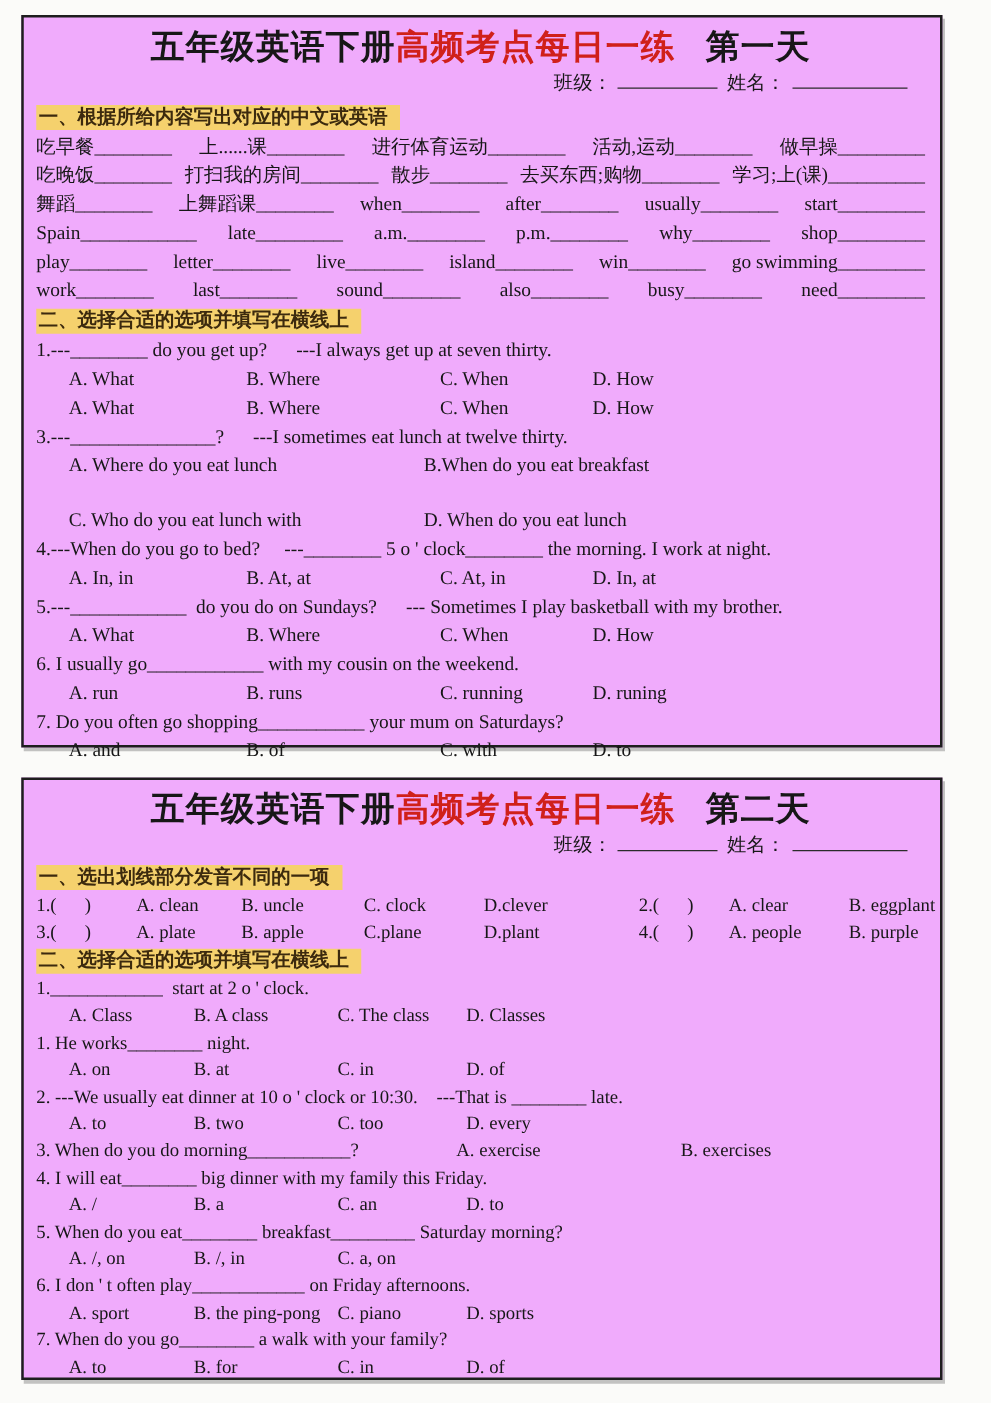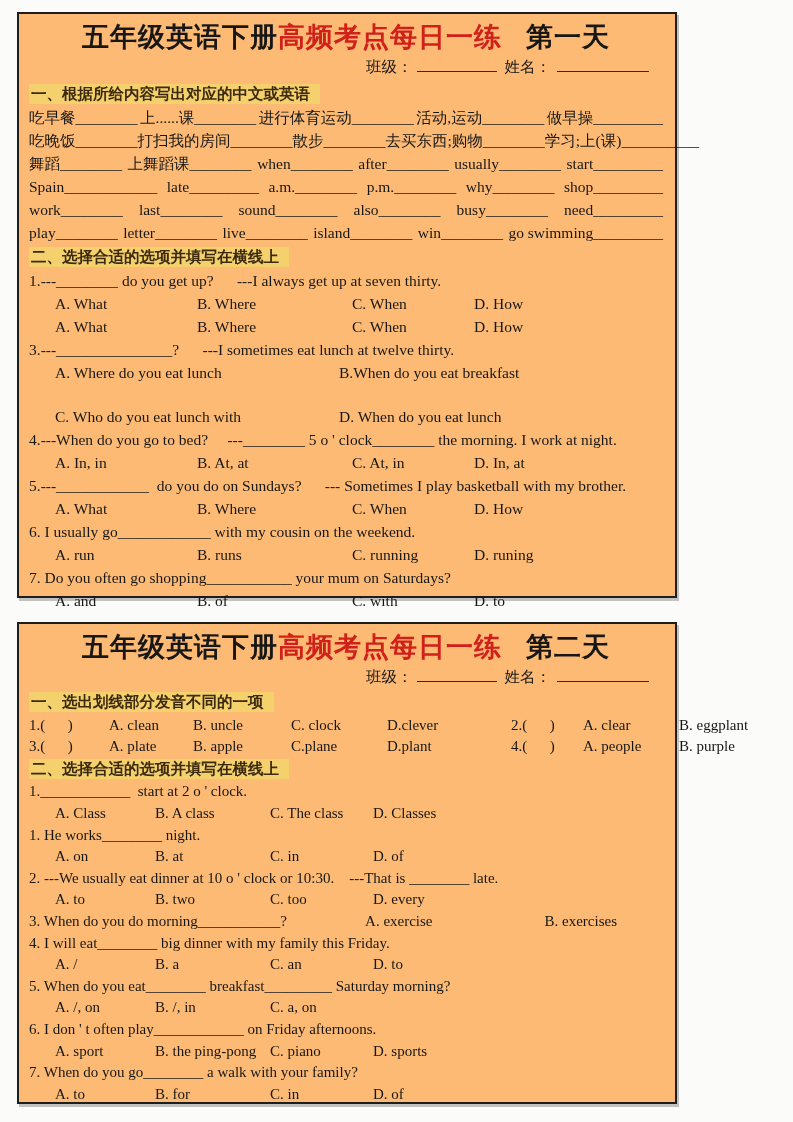--- a/index.html
+++ b/index.html
@@ -7,23 +7,23 @@
     width:793px;height:1122px;
     background:#fbfbf9;
     font-family:"Liberation Serif","DejaVu Serif",serif;
     color:#171717;
     position:relative;
     overflow:hidden;
   }
   .page{
     position:absolute;
     left:17px;
-    width:660px;
+    width:737px;
     box-sizing:border-box;
-    background:#fdba74;
+    background:#f0abfc;
     border:2px solid #1e1e1e;
     box-shadow:2px 3px 0 rgba(125,125,125,.45);
     padding:4px 12px 4px 10px;
   }
   .p1{top:12px;height:586px;--lh:23px;font-size:15.5px;}
   .p2{top:622px;height:482px;--lh:21.6px;font-size:15px;}
 
   .title-row{
     text-align:center;
     font-size:27px;
@@ -105,22 +105,22 @@
 
   <section class="page p1" id="page-0">
     <div class="title-row"><span>五年级英语下册</span><span class="red">高频考点每日一练</span><span class="day">第一天</span></div>
     <div class="header-row"><span>班级：</span><span class="blank b-class"></span><span>姓名：</span><span class="blank b-name"></span></div>
     <div class="sections" id="sections-0">
         <div class="heading-line"><span class="sec-heading">一、根据所给内容写出对应的中文或英语</span></div>
         <div class="vocab-row"><span class="vterm">吃早餐________</span><span class="vterm">上......课________</span><span class="vterm">进行体育运动________</span><span class="vterm">活动,运动________</span><span class="vterm">做早操_________</span></div>
         <div class="vocab-row"><span class="vterm">吃晚饭________</span><span class="vterm">打扫我的房间________</span><span class="vterm">散步________</span><span class="vterm">去买东西;购物________</span><span class="vterm">学习;上(课)__________</span></div>
         <div class="vocab-row"><span class="vterm">舞蹈________</span><span class="vterm">上舞蹈课________</span><span class="vterm">when________</span><span class="vterm">after________</span><span class="vterm">usually________</span><span class="vterm">start_________</span></div>
         <div class="vocab-row"><span class="vterm">Spain____________</span><span class="vterm">late_________</span><span class="vterm">a.m.________</span><span class="vterm">p.m.________</span><span class="vterm">why________</span><span class="vterm">shop_________</span></div>
+        <div class="vocab-row"><span class="vterm">play________</span><span class="vterm">letter________</span><span class="vterm">live________</span><span class="vterm">island________</span><span class="vterm">win________</span><span class="vterm">go swimming_________</span></div>
         <div class="vocab-row"><span class="vterm">work________</span><span class="vterm">last________</span><span class="vterm">sound________</span><span class="vterm">also________</span><span class="vterm">busy________</span><span class="vterm">need_________</span></div>
-        <div class="vocab-row"><span class="vterm">play________</span><span class="vterm">letter________</span><span class="vterm">live________</span><span class="vterm">island________</span><span class="vterm">win________</span><span class="vterm">go swimming_________</span></div>
         <div class="heading-line"><span class="sec-heading">二、选择合适的选项并填写在横线上</span></div>
         <div class="q-stem">1.---________ do you get up?      ---I always get up at seven thirty.</div>
         <div class="opts wide"><span class="opt">A. What</span><span class="opt">B. Where</span><span class="opt">C. When</span><span class="opt">D. How</span></div>
         <div class="opts wide"><span class="opt">A. What</span><span class="opt">B. Where</span><span class="opt">C. When</span><span class="opt">D. How</span></div>
         <div class="q-stem">3.---_______________?      ---I sometimes eat lunch at twelve thirty.</div>
         <div class="opts twocol"><span class="opt">A. Where do you eat lunch</span><span class="opt">B.When do you eat breakfast</span><span class="opt">C. Who do you eat lunch with</span><span class="opt">D. When do you eat lunch</span></div>
         <div class="q-stem">4.---When do you go to bed?     ---________ 5 o ' clock________ the morning. I work at night.</div>
         <div class="opts wide"><span class="opt">A. In, in</span><span class="opt">B. At, at</span><span class="opt">C. At, in</span><span class="opt">D. In, at</span></div>
         <div class="q-stem">5.---____________  do you do on Sundays?      --- Sometimes I play basketball with my brother.</div>
         <div class="opts wide"><span class="opt">A. What</span><span class="opt">B. Where</span><span class="opt">C. When</span><span class="opt">D. How</span></div>

